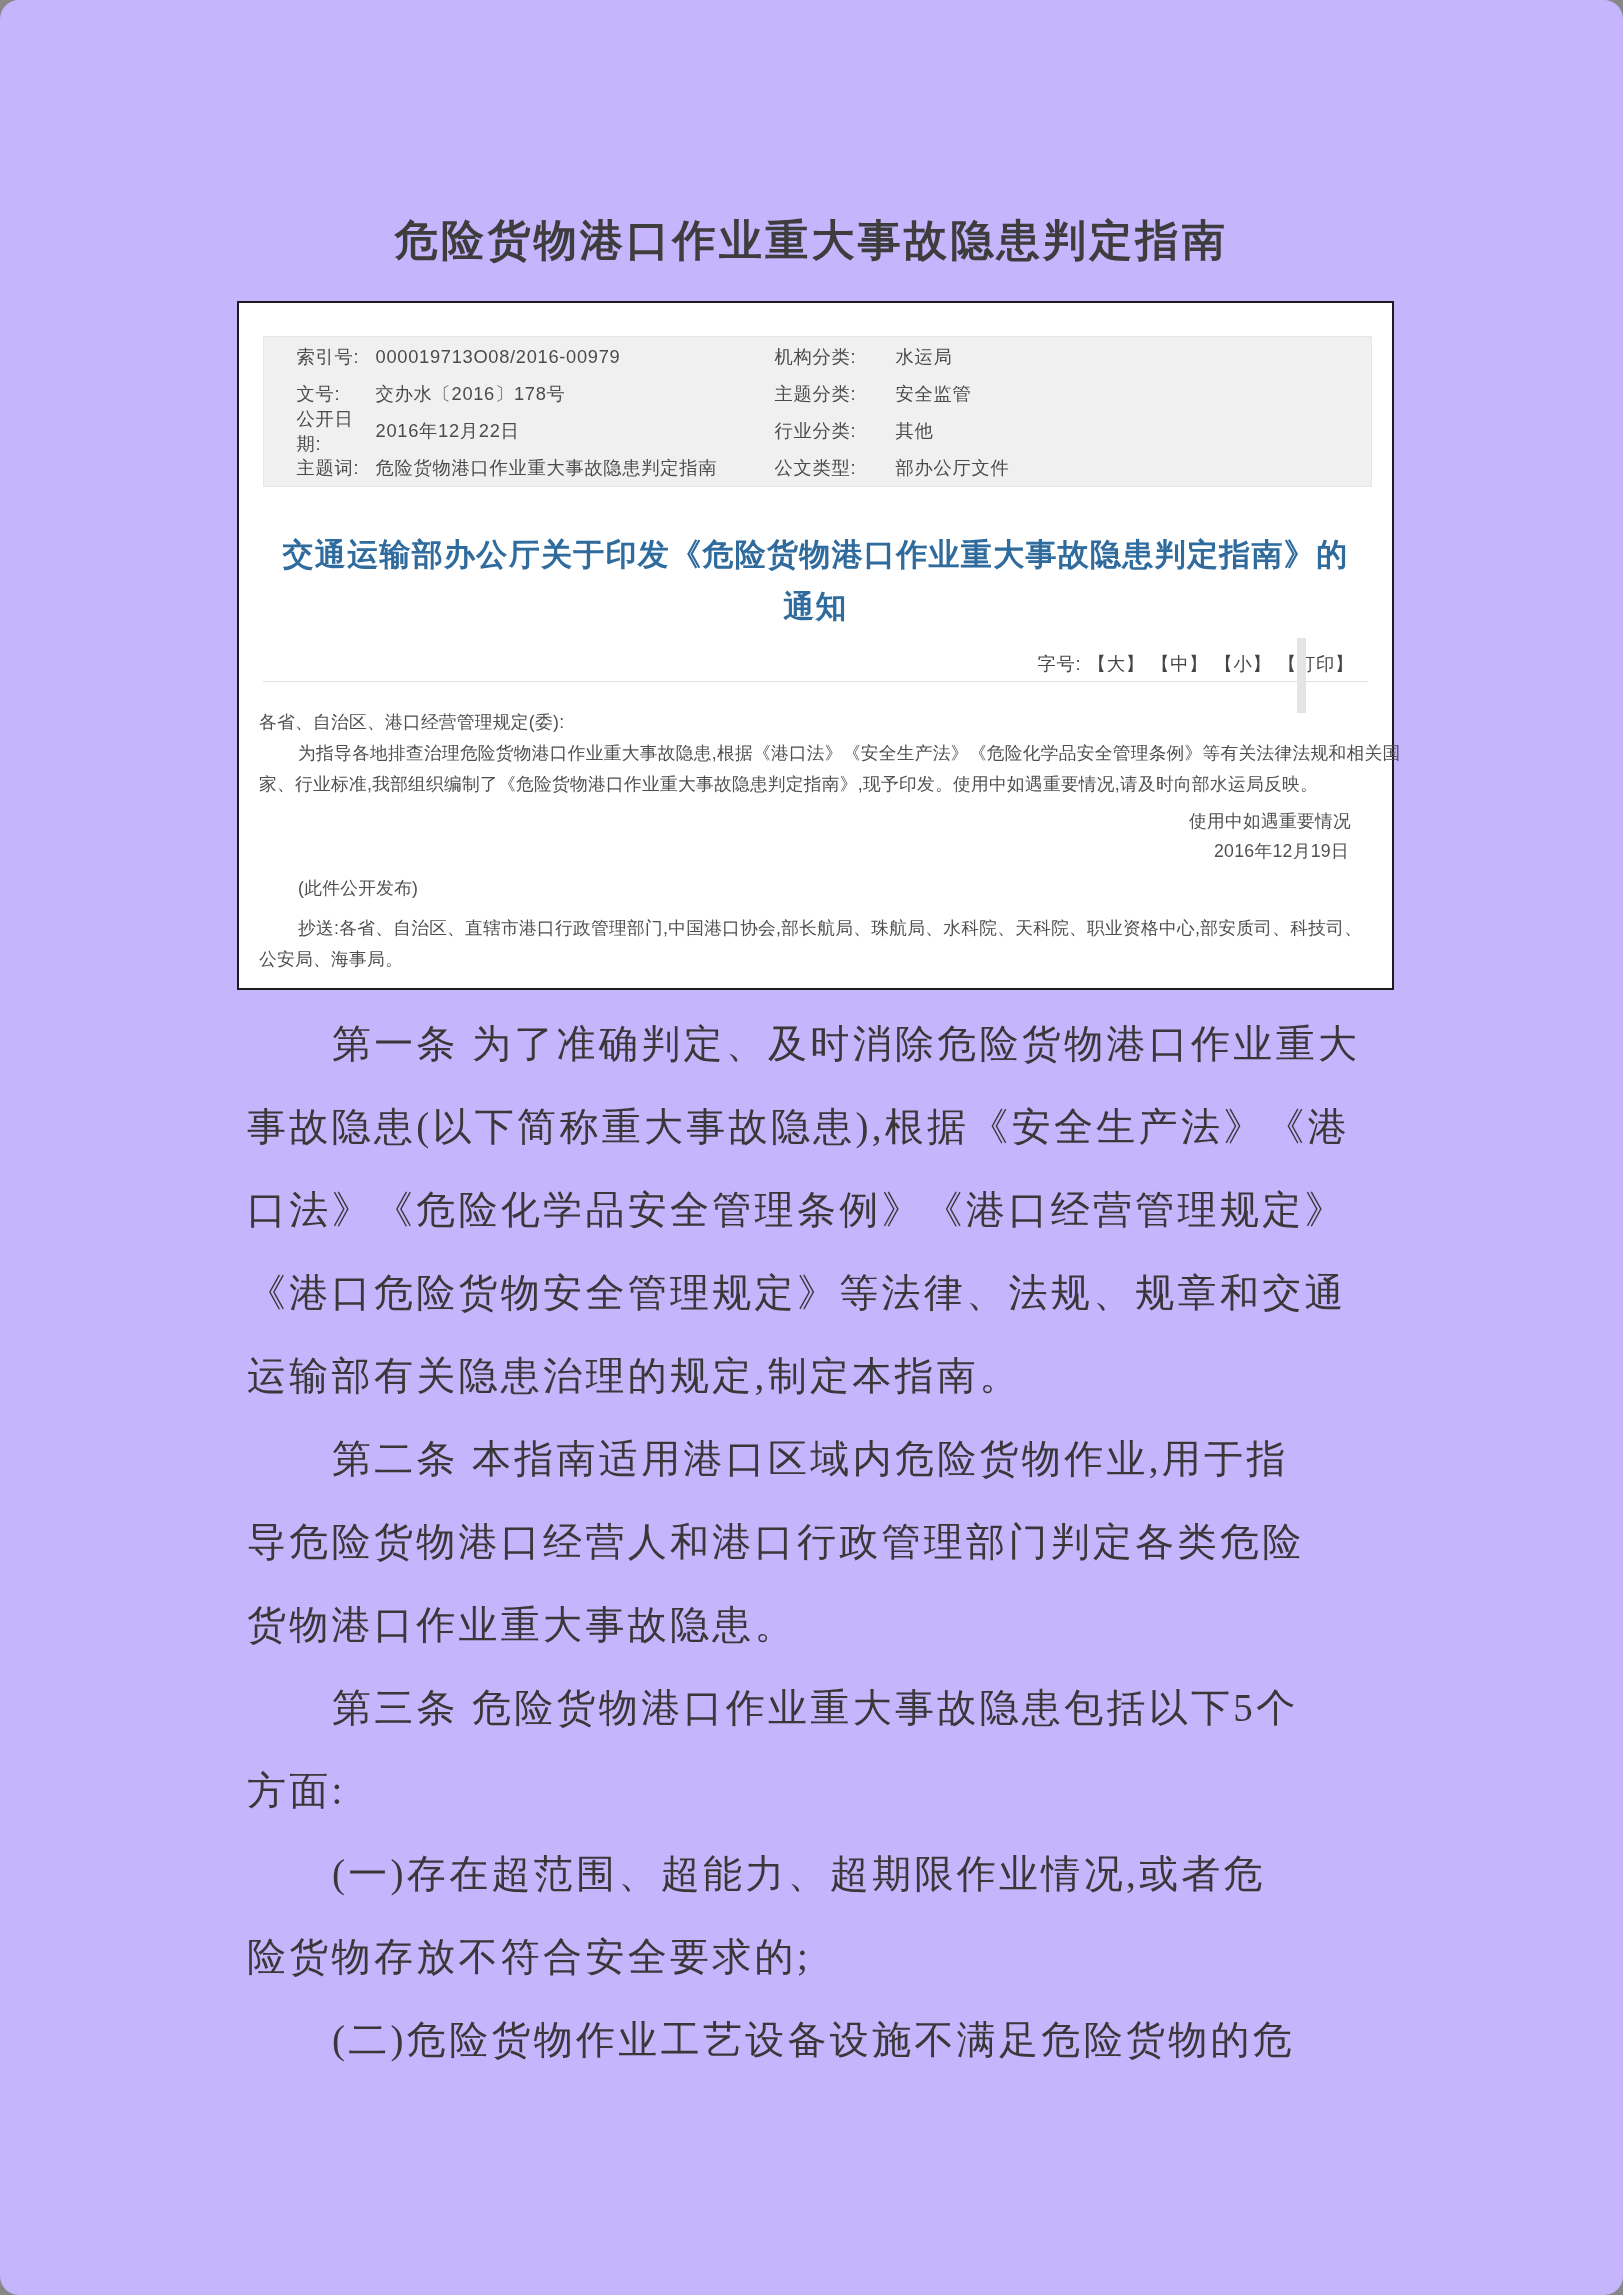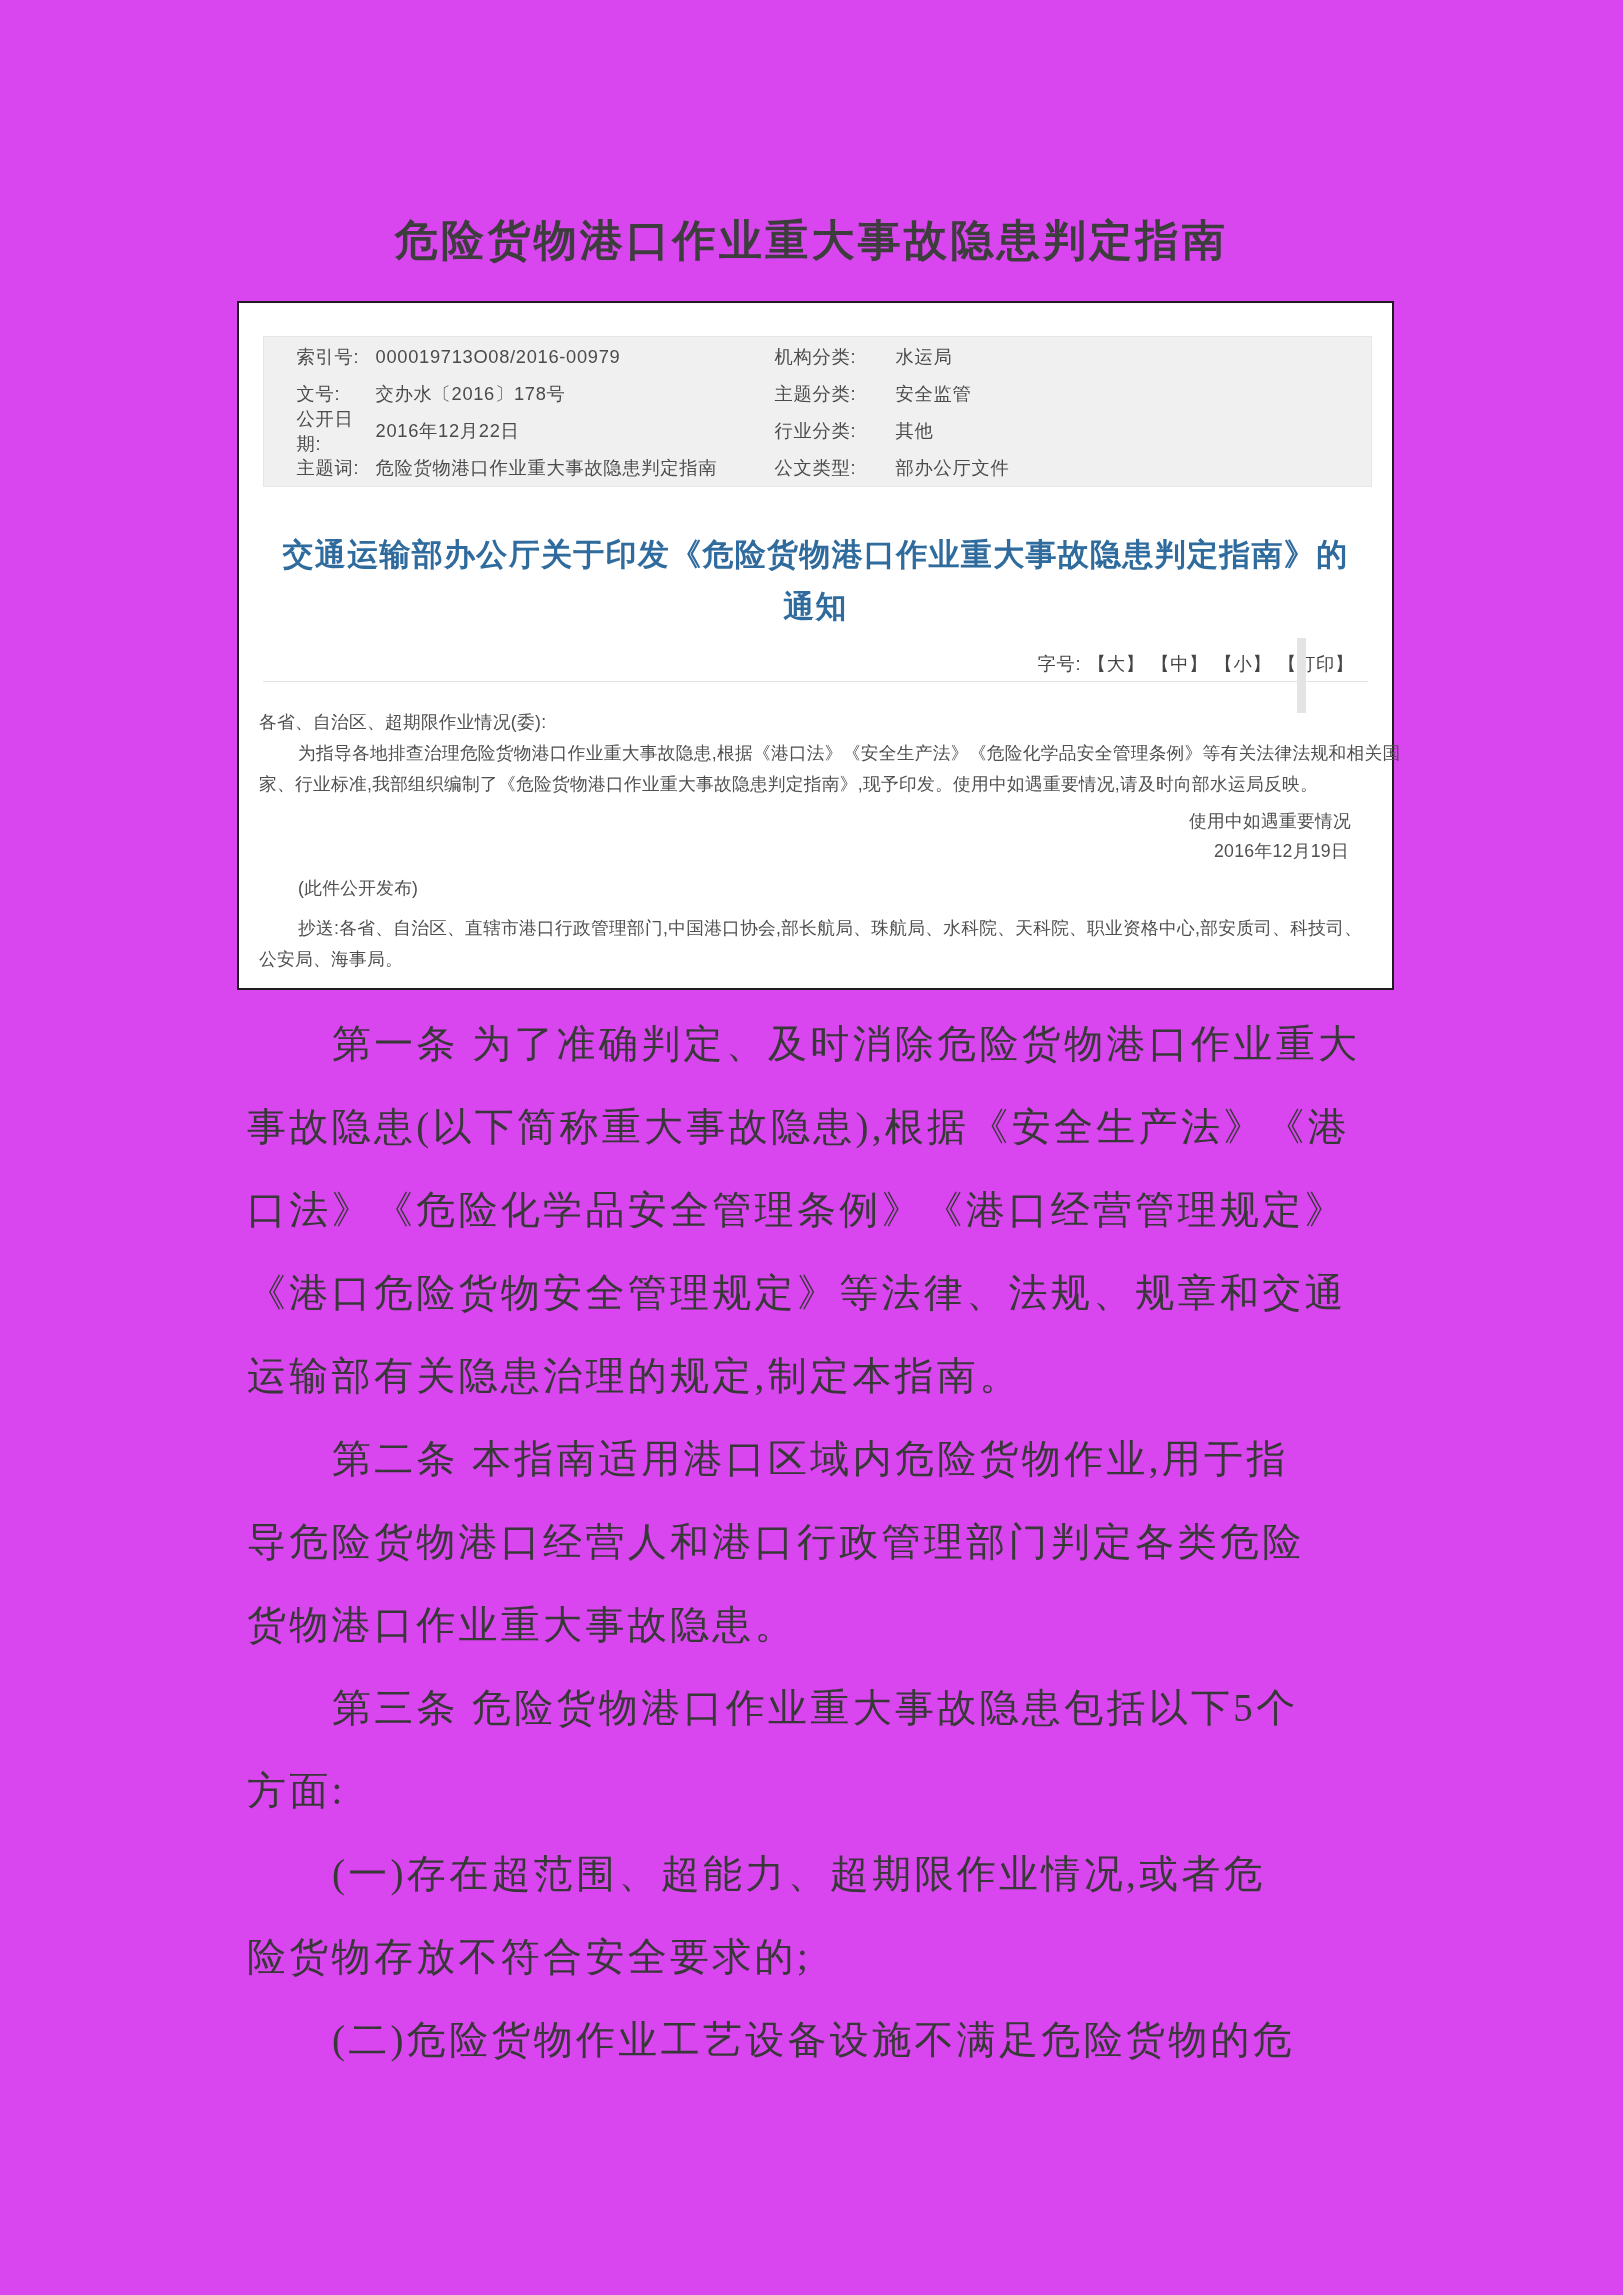--- a/index.html
+++ b/index.html
@@ -1,21 +1,22 @@
 <!DOCTYPE html>
 <html style="font-size:10.5px"><head>
 <meta charset="utf-8">
 <style>
   html,body{margin:0;padding:0;background:#888;}
   .page{
     position:relative;
     width:1623px;height:2295px;
-    background:#d946ef;
+    background:#c4b5fd;
     font-family:"Liberation Serif", serif;
     overflow:hidden;
+    border-radius:19px;
   }
   
   .doc-title{
     position:absolute;left:0;right:0;top:215px;
     text-align:center;
     font-size:43px;font-weight:600;
     letter-spacing:3.3px;
     color:#3d3d3d;
     line-height:52px;
   }
@@ -131,21 +132,21 @@
       <div>交通运输部办公厅关于印发《危险货物港口作业重大事故隐患判定指南》的</div>
       <div>通知</div>
     </div>
 
     <div class="fontsize-row"><span style="margin-left:6px">字号:</span><span>【大】</span><span>【中】</span><span>【小】</span><span>【打印】</span></div>
 
     <div class="notice-rule"></div>
 
     <div class="scroll-strip"></div>
 
-    <div class="nline" style="left:20px;top:407px;">各省、自治区、超期限作业情况(委):</div>
+    <div class="nline" style="left:20px;top:407px;">各省、自治区、港口经营管理规定(委):</div>
     <div class="nline" style="left:20px;top:469px;">家、行业标准,我部组织编制了《危险货物港口作业重大事故隐患判定指南》,现予印发。使用中如遇重要情况,请及时向部水运局反映。</div>
     <div class="nline" style="left:59px;top:438px;">为指导各地排查治理危险货物港口作业重大事故隐患,根据《港口法》《安全生产法》《危险化学品安全管理条例》等有关法律法规和相关国</div>
     <div class="nline" style="right:41px;top:506px;">使用中如遇重要情况</div>
     <div class="nline" style="right:43px;top:536px;">2016年12月19日</div>
     <div class="nline" style="left:59px;top:573px;">(此件公开发布)</div>
     <div class="nline" style="left:59px;top:613px;">抄送:各省、自治区、直辖市港口行政管理部门,中国港口协会,部长航局、珠航局、水科院、天科院、职业资格中心,部安质司、科技司、</div>
     <div class="nline" style="left:20px;top:644px;">公安局、海事局。</div>
   </div>
 
   <div class="article">

